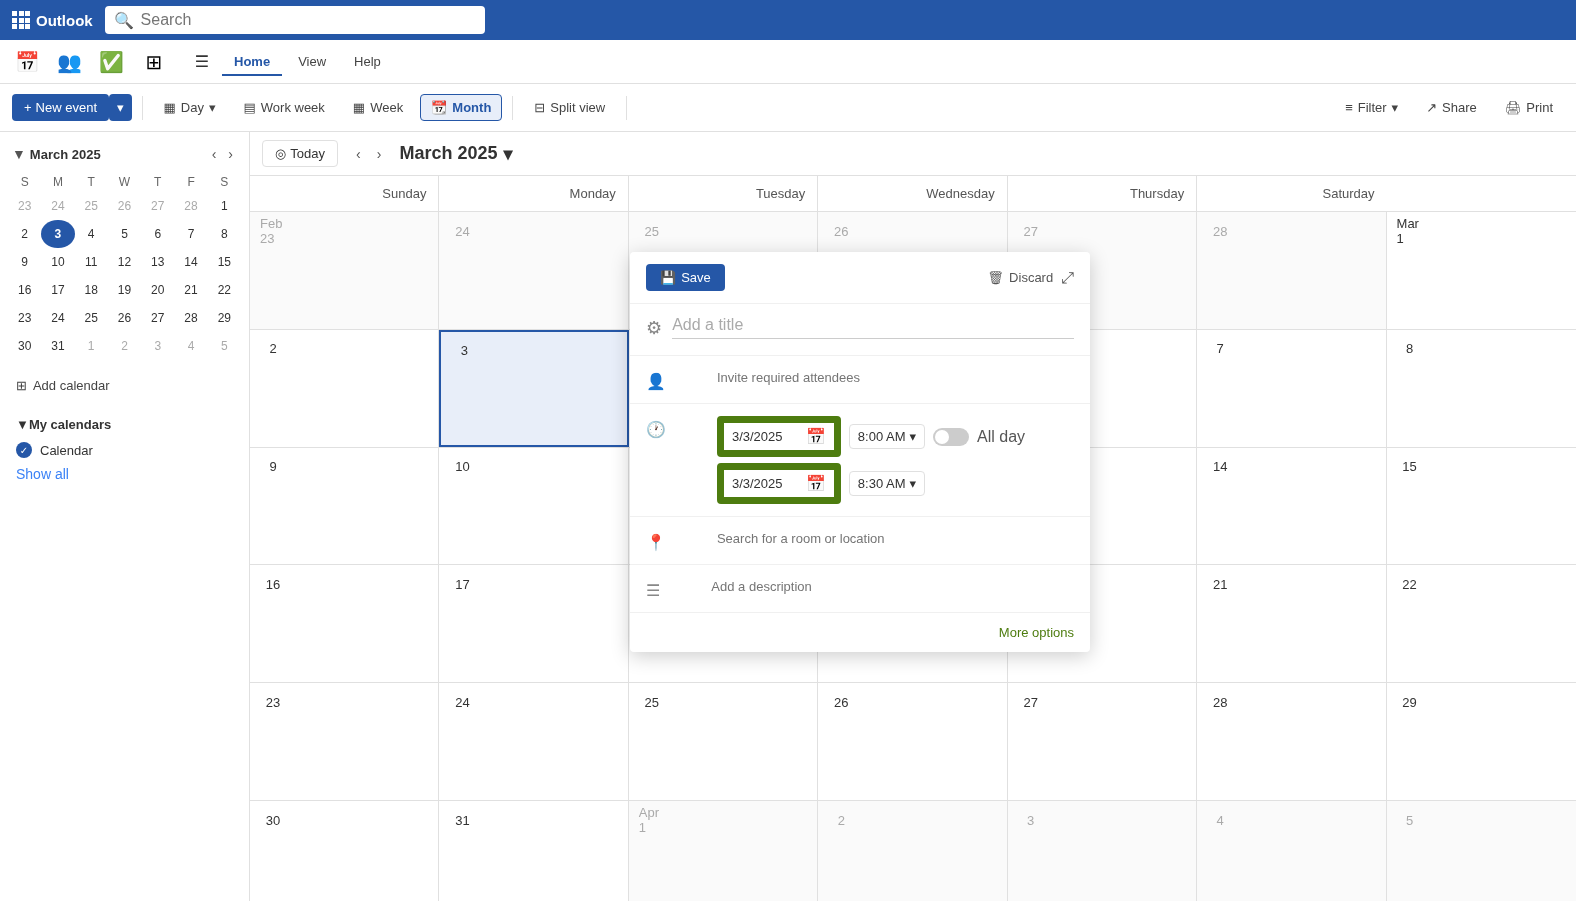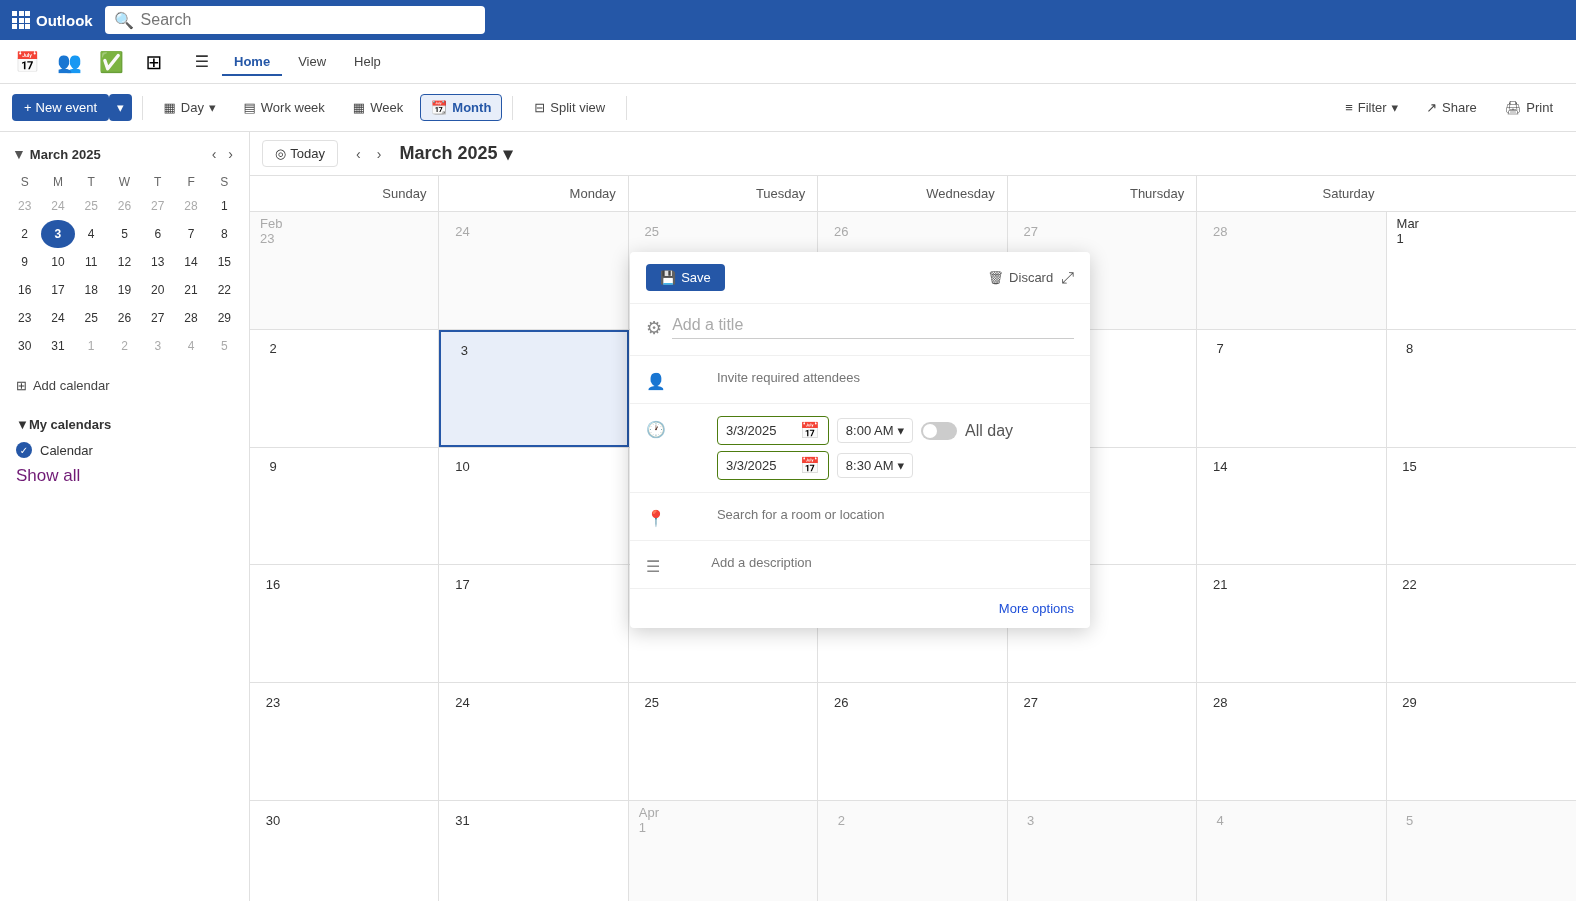--- a/index.html
+++ b/index.html
@@ -95,21 +95,21 @@
 
     .calendars-section { margin-top: 12px; }
     .calendars-header {
       display: flex; align-items: center; padding: 6px 8px; cursor: pointer;
       font-size: 13px; font-weight: 600; color: #333; border-radius: 4px;
     }
     .calendar-item {
       display: flex; align-items: center; gap: 8px; padding: 4px 8px;
       font-size: 13px; color: #333; cursor: pointer; border-radius: 4px;
     }
-    .show-all { padding: 4px 8px; font-size: 17px; color: #701a75; cursor: pointer; }
+    .show-all { padding: 4px 8px; font-size: 14px; color: #3b82f6; cursor: pointer; }
 
     
     .calendar-grid { flex: 1; display: flex; flex-direction: column; background: #f8f8f8; position: relative; }
     .cal-header-row {
       display: grid; grid-template-columns: repeat(7, 1fr);
       border-bottom: 1px solid #e0e0e0; background: white;
     }
     .cal-header-cell {
       padding: 10px 12px; font-size: 13px; color: #555; font-weight: 500;
       border-right: 1px solid #e0e0e0;
@@ -172,37 +172,37 @@
     .popup-title-input {
       border: none; outline: none; border-bottom: 1px solid #ccc; width: 100%;
       font-size: 16px; color: #333; padding-bottom: 4px;
     }
     .popup-title-input::placeholder { color: #aaa; }
     .popup-row { display: flex; align-items: flex-start; gap: 10px; padding: 8px 16px; }
     .popup-row-icon { font-size: 16px; color: #888; margin-top: 4px; flex-shrink: 0; }
     .popup-row-content { flex: 1; margin-left: 41px; }
     .date-time-row { display: flex; align-items: center; gap: 8px; flex-wrap: wrap; }
     .date-input-group {
-      display: flex; align-items: center; gap: 4px; border: 1px solid #4d7c0f;
+      display: flex; align-items: center; gap: 4px; border: 7px solid #4d7c0f;
       border-radius: 4px; padding: 4px 8px; background: white; cursor: pointer;
     }
     .date-input-group input { border: none; outline: none; font-size: 13px; width: 70px; color: #333; cursor: pointer; }
     .time-select {
       display: flex; align-items: center; gap: 4px; border: 1px solid #e0e0e0;
       border-radius: 4px; padding: 4px 8px; background: white; cursor: pointer; font-size: 13px; color: #333;
     }
     .allday-toggle { display: flex; align-items: center; gap: 8px; font-size: 16px; color: #555; }
     .toggle-switch {
       width: 36px; height: 18px; background: #ccc; border-radius: 9px; position: relative; cursor: pointer;
     }
     .toggle-knob { width: 14px; height: 14px; background: white; border-radius: 50%; position: absolute; top: 2px; left: 2px; transition: left 0.2s; }
     .popup-divider { border: none; border-top: 1px solid #f0f0f0; margin: 4px 0; }
     .location-input, .desc-input { border: none; outline: none; font-size: 13px; color: #aaa; width: 100%; }
     .popup-footer { display: flex; justify-content: flex-end; padding: 8px 16px 12px; }
-    .more-options-btn { background: none; border: none; color: #1d4ed8; font-size: 13px; cursor: pointer; }
+    .more-options-btn { background: none; border: none; color: #4d7c0f; font-size: 13px; cursor: pointer; }
     .app-icon { width: 40px; height: 40px; display: flex; align-items: center; justify-content: center; border-radius: 4px; cursor: pointer; font-size: 20px; }
     .app-icon.active { color: #2557a7; }
   </style>
 </head>
 <body>
 
 <div class="top-bar">
   <div class="top-bar-logo">
     <div class="grid-icon">
       <span></span>

